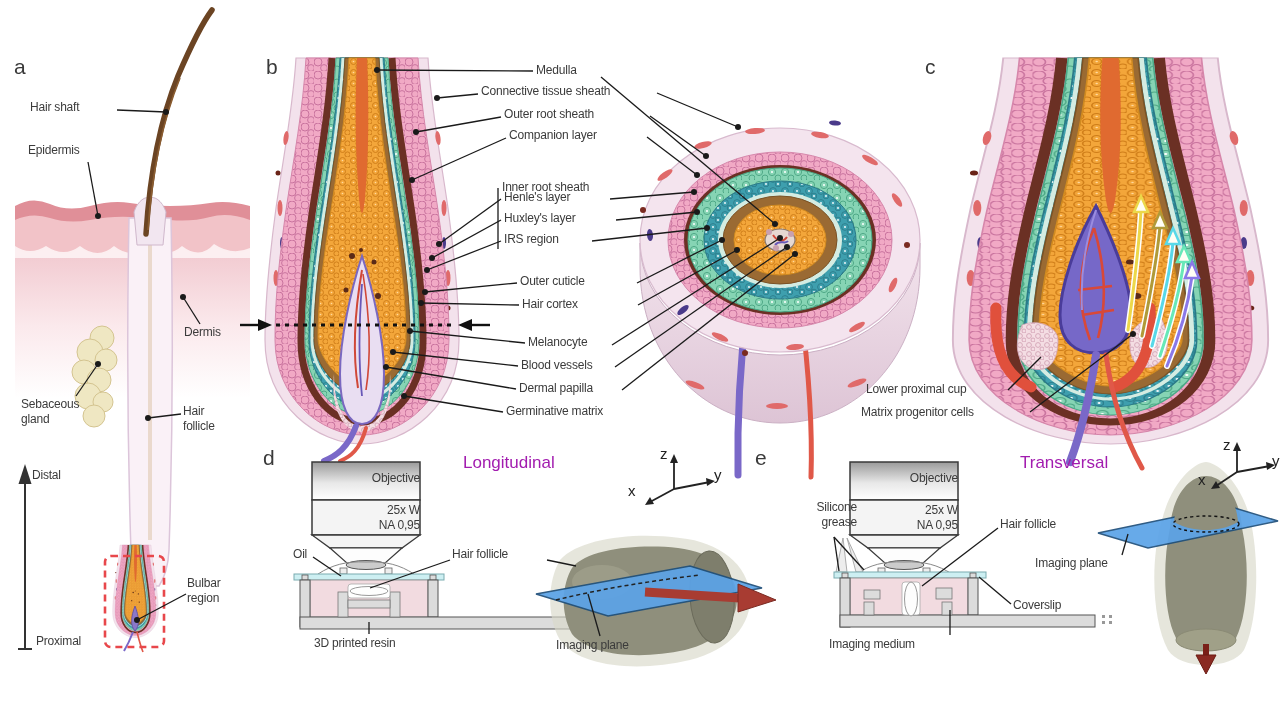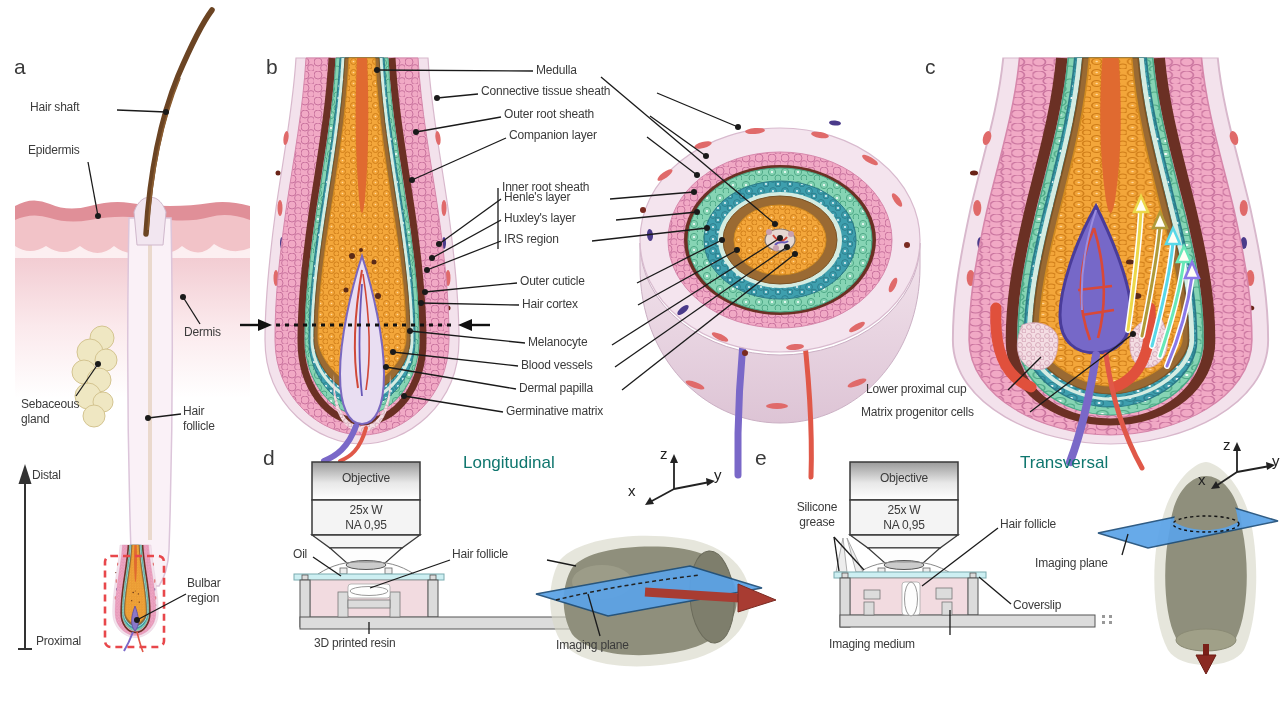--- a/index.html
+++ b/index.html
@@ -2,22 +2,22 @@
 <html><head>
 <meta charset="utf-8">
 <style>
   html,body{margin:0;padding:0;background:#fff;}
   #fig{position:relative;width:1280px;height:720px;background:#ffffff;overflow:hidden;
        font-family:"Liberation Sans",sans-serif;color:#3b3b3b;}
   svg{position:absolute;left:0;top:0;}
   .lbl{position:absolute;font-size:12px;line-height:1.22;letter-spacing:-0.2px;
        white-space:pre-line;color:#3b3b3b;}
   .plt{position:absolute;font-size:21px;color:#3a3a3a;font-weight:400;}
-  .ttl{position:absolute;font-size:17px;color:#0f766e;}
-  .ctr{text-align:center;}
+  .ttl{position:absolute;font-size:17px;color:#a21caf;}
+  .ctr{text-align:right;}
   .ax{position:absolute;font-size:15px;color:#222;}
 </style>
 </head>
 <body>
 
 <div id="fig">
 
 <svg width="1280" height="720" viewBox="0 0 1280 720">
   <defs>
     <linearGradient id="objGrad" x1="0" y1="0" x2="0" y2="1">

